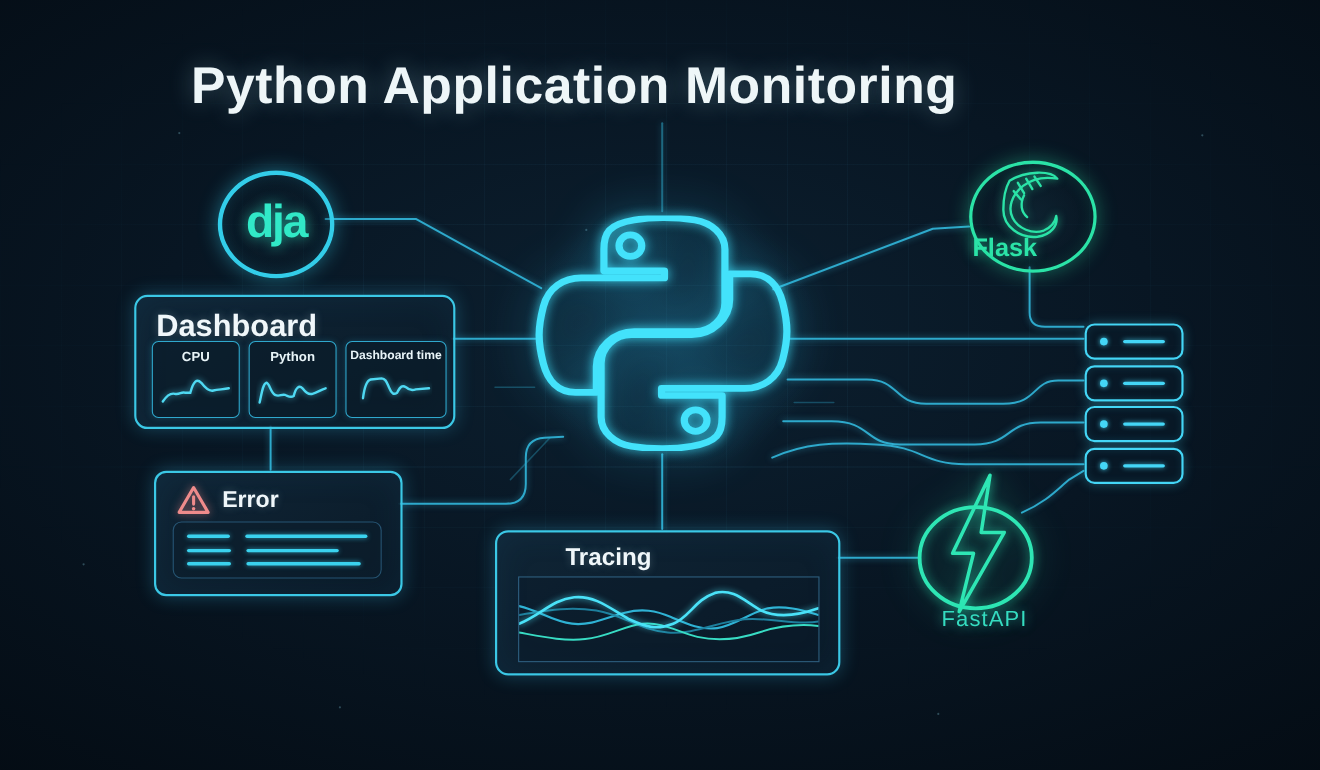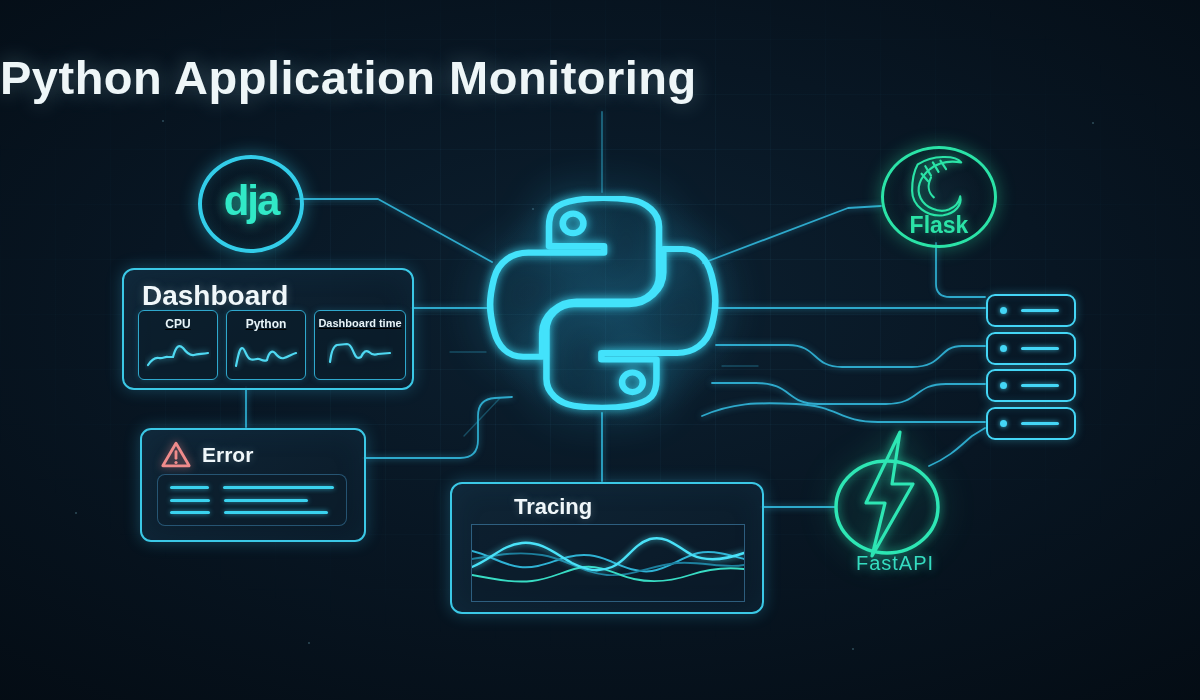--- a/index.html
+++ b/index.html
@@ -17,21 +17,21 @@
     mask-image:radial-gradient(ellipse 800px 420px at 50% 42%, #000 30%, transparent 85%);
     -webkit-mask-image:radial-gradient(ellipse 800px 420px at 50% 42%, #000 30%, transparent 85%);
   }
   .center-glow{
     position:absolute;left:430px;top:140px;width:360px;height:330px;
     background:radial-gradient(closest-side, rgba(45,170,220,0.20), transparent 75%);
   }
   .dot{position:absolute;width:2px;height:2px;border-radius:50%;background:rgba(150,225,245,.28);}
 
   .page-title{
-    position:absolute;left:0;top:50px;width:1044px;
+    position:absolute;left:0;top:50px;width:1044px;text-align:center;
     font-size:47px;font-weight:700;letter-spacing:.5px;color:#eef6f8;
     text-shadow:0 0 22px rgba(180,240,255,.30);
   }
 
   svg{display:block;}
   .wires{position:absolute;left:0;top:0;pointer-events:none;}
   .wire{stroke:#2ea9cb;stroke-width:1.8;fill:none;stroke-linecap:round;stroke-linejoin:round;
         filter:drop-shadow(0 0 3px rgba(60,200,240,.55));}
   .wire.faint{stroke:rgba(46,169,203,.35);filter:none;stroke-width:1.4;}
 
@@ -57,38 +57,38 @@
   }
   .flask-badge{
     left:881px;top:146px;width:110px;height:96px;
     border:3.5px solid #2be3a7;flex-direction:column;
     box-shadow:0 0 18px rgba(43,227,167,.40), inset 0 0 14px rgba(43,227,167,.15);
   }
   .flask-horn{position:absolute;left:14px;top:4px;
     filter:drop-shadow(0 0 4px rgba(43,227,167,.7));}
   .flask-horn path{stroke:#2be3a7;stroke-width:2.3;fill:none;stroke-linecap:round;stroke-linejoin:round;}
   .flask-label{
-    position:absolute;bottom:6px;width:100%;text-align:center;
+    position:absolute;bottom:6px;width:100%;text-align:left;
     font-size:23px;font-weight:700;color:#2be3a7;text-shadow:0 0 10px rgba(43,227,167,.6);margin-top:12px;
   }
 
   .panel{
     position:absolute;border:2.5px solid #3bc8e6;border-radius:12px;
     background:linear-gradient(150deg, rgba(16,38,55,.92), rgba(10,26,40,.90));
     box-shadow:0 0 16px rgba(56,198,240,.28), inset 0 0 30px rgba(30,90,130,.14);
   }
   .panel-title{font-weight:700;color:#f0f7fa;text-shadow:0 0 8px rgba(200,245,255,.25);}
 
   .dashboard{left:122px;top:268px;width:288px;height:118px;}
   .dashboard .panel-title{position:absolute;left:18px;top:10px;font-size:28px;}
   .cards{position:absolute;left:14px;top:40px;display:flex;gap:8px;}
   .metric-card{
     width:78px;height:68px;border:1.5px solid #2fa8cd;border-radius:6px;
     background:rgba(10,28,42,.6);box-shadow:0 0 6px rgba(47,168,205,.25);
-    display:flex;flex-direction:column;align-items:center;text-decoration:underline;
+    display:flex;flex-direction:column;align-items:center;
   }
   .metric-card.wide{width:90px;}
   .metric-label{font-size:12px;font-weight:600;color:#e8f4f8;margin-top:6px;white-space:nowrap;}
   .metric-label.small{font-size:11px;}
   .spark{margin-top:2px;}
   .spark path{stroke:#4fd9f2;stroke-width:2.2;fill:none;stroke-linecap:round;
     filter:drop-shadow(0 0 3px rgba(79,217,242,.7));}
 
   .error-panel{left:140px;top:428px;width:222px;height:110px;border-radius:11px;}
   .error-head{position:absolute;left:18px;top:10px;display:flex;align-items:center;gap:10px;}

